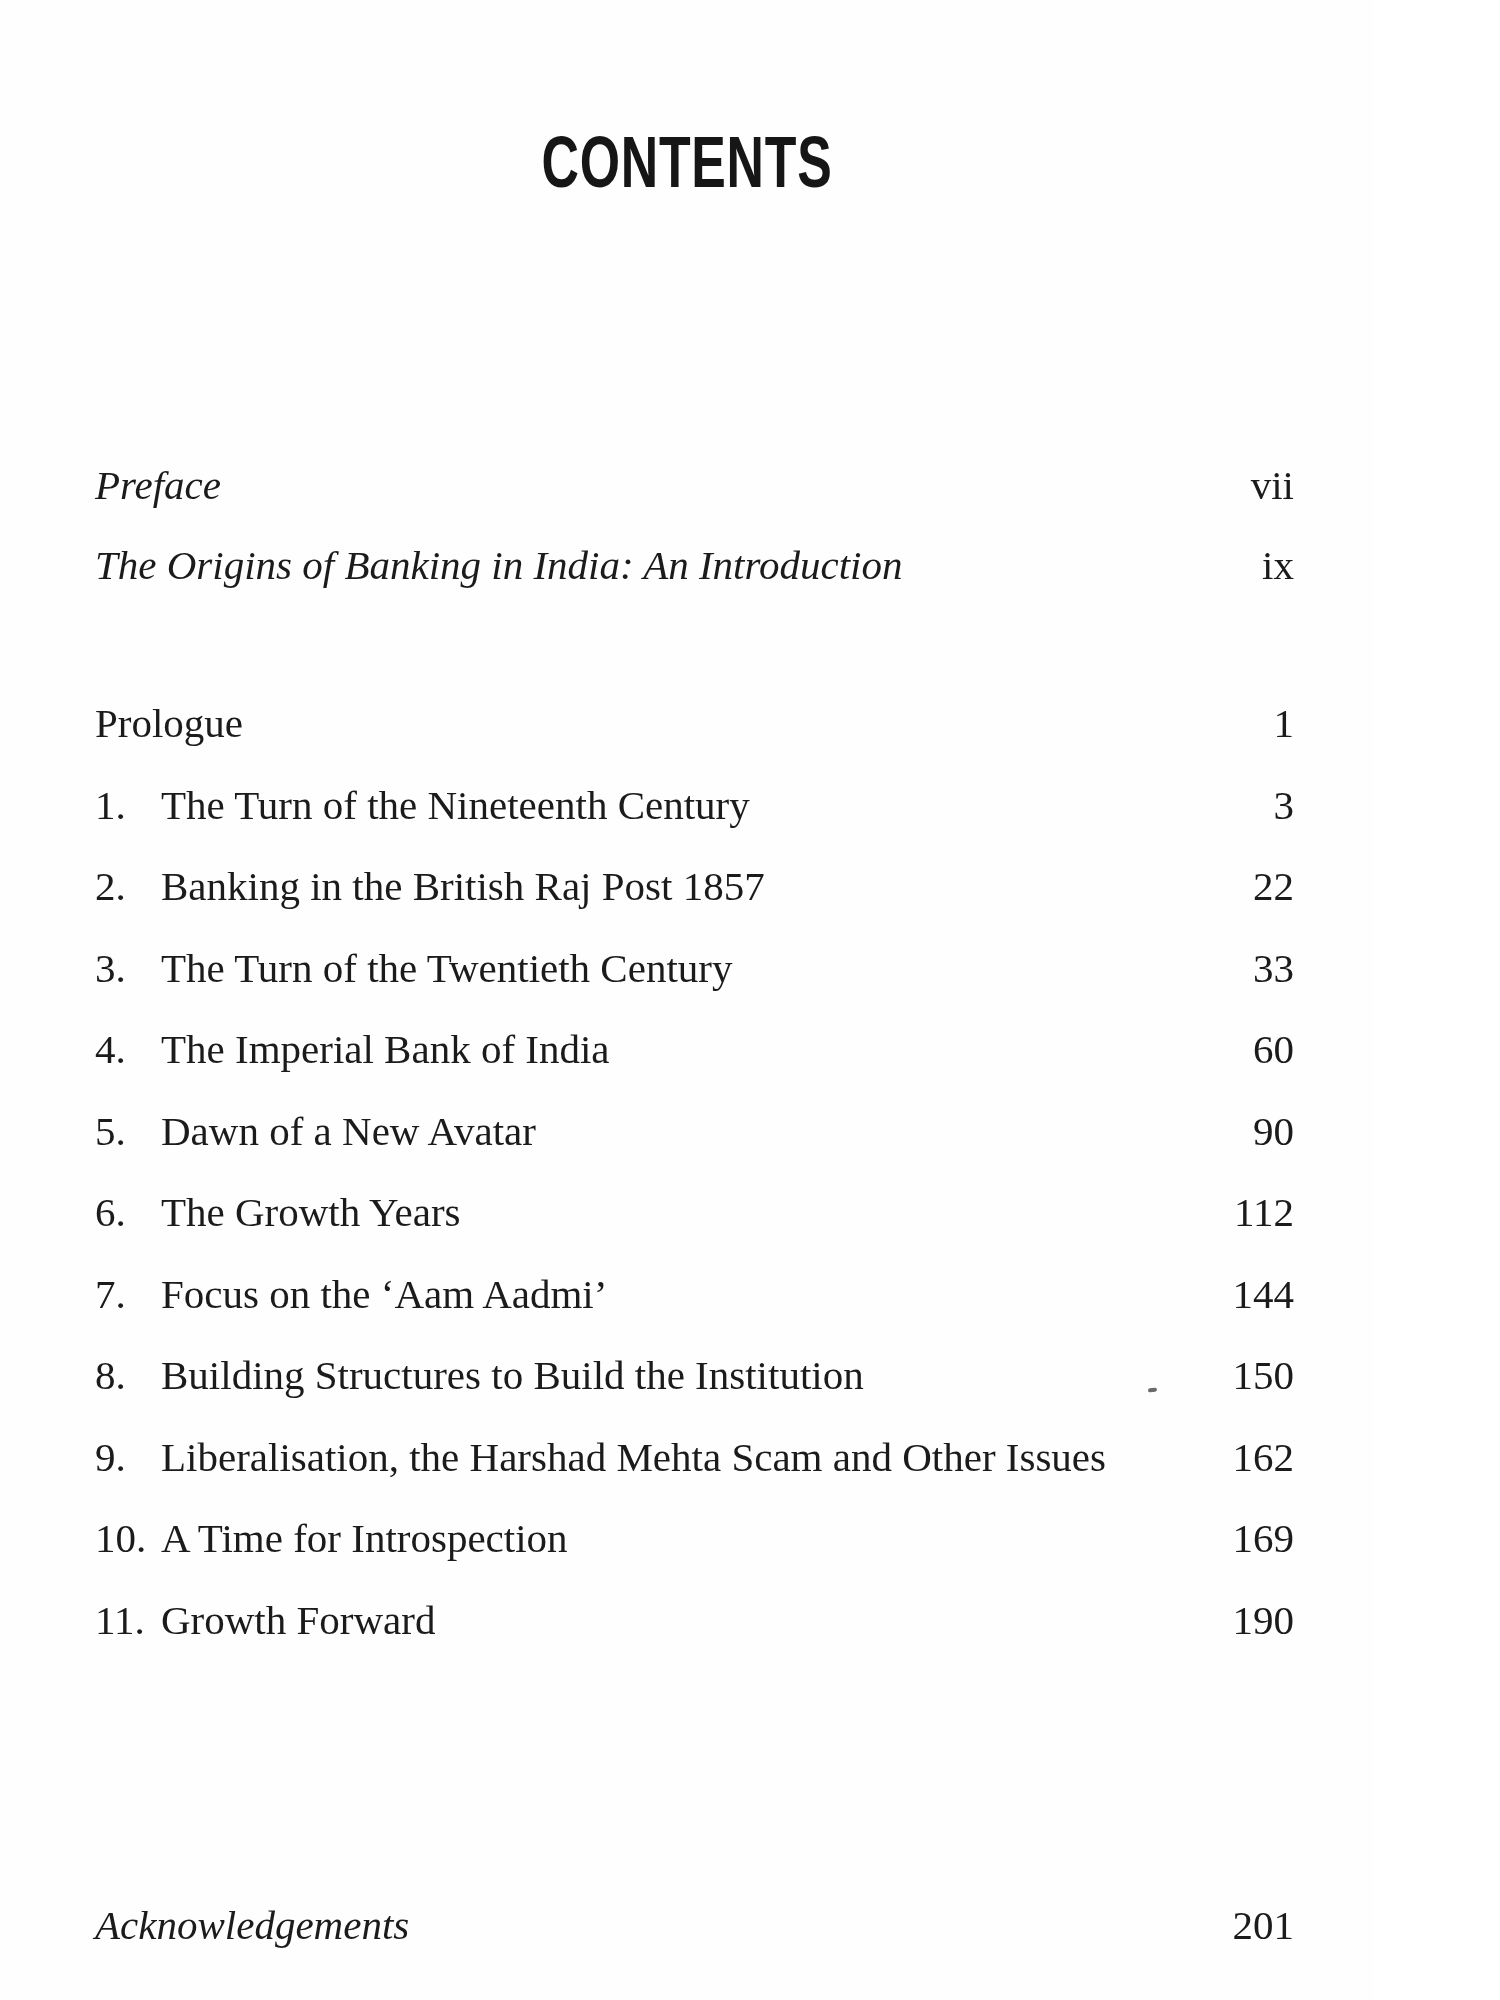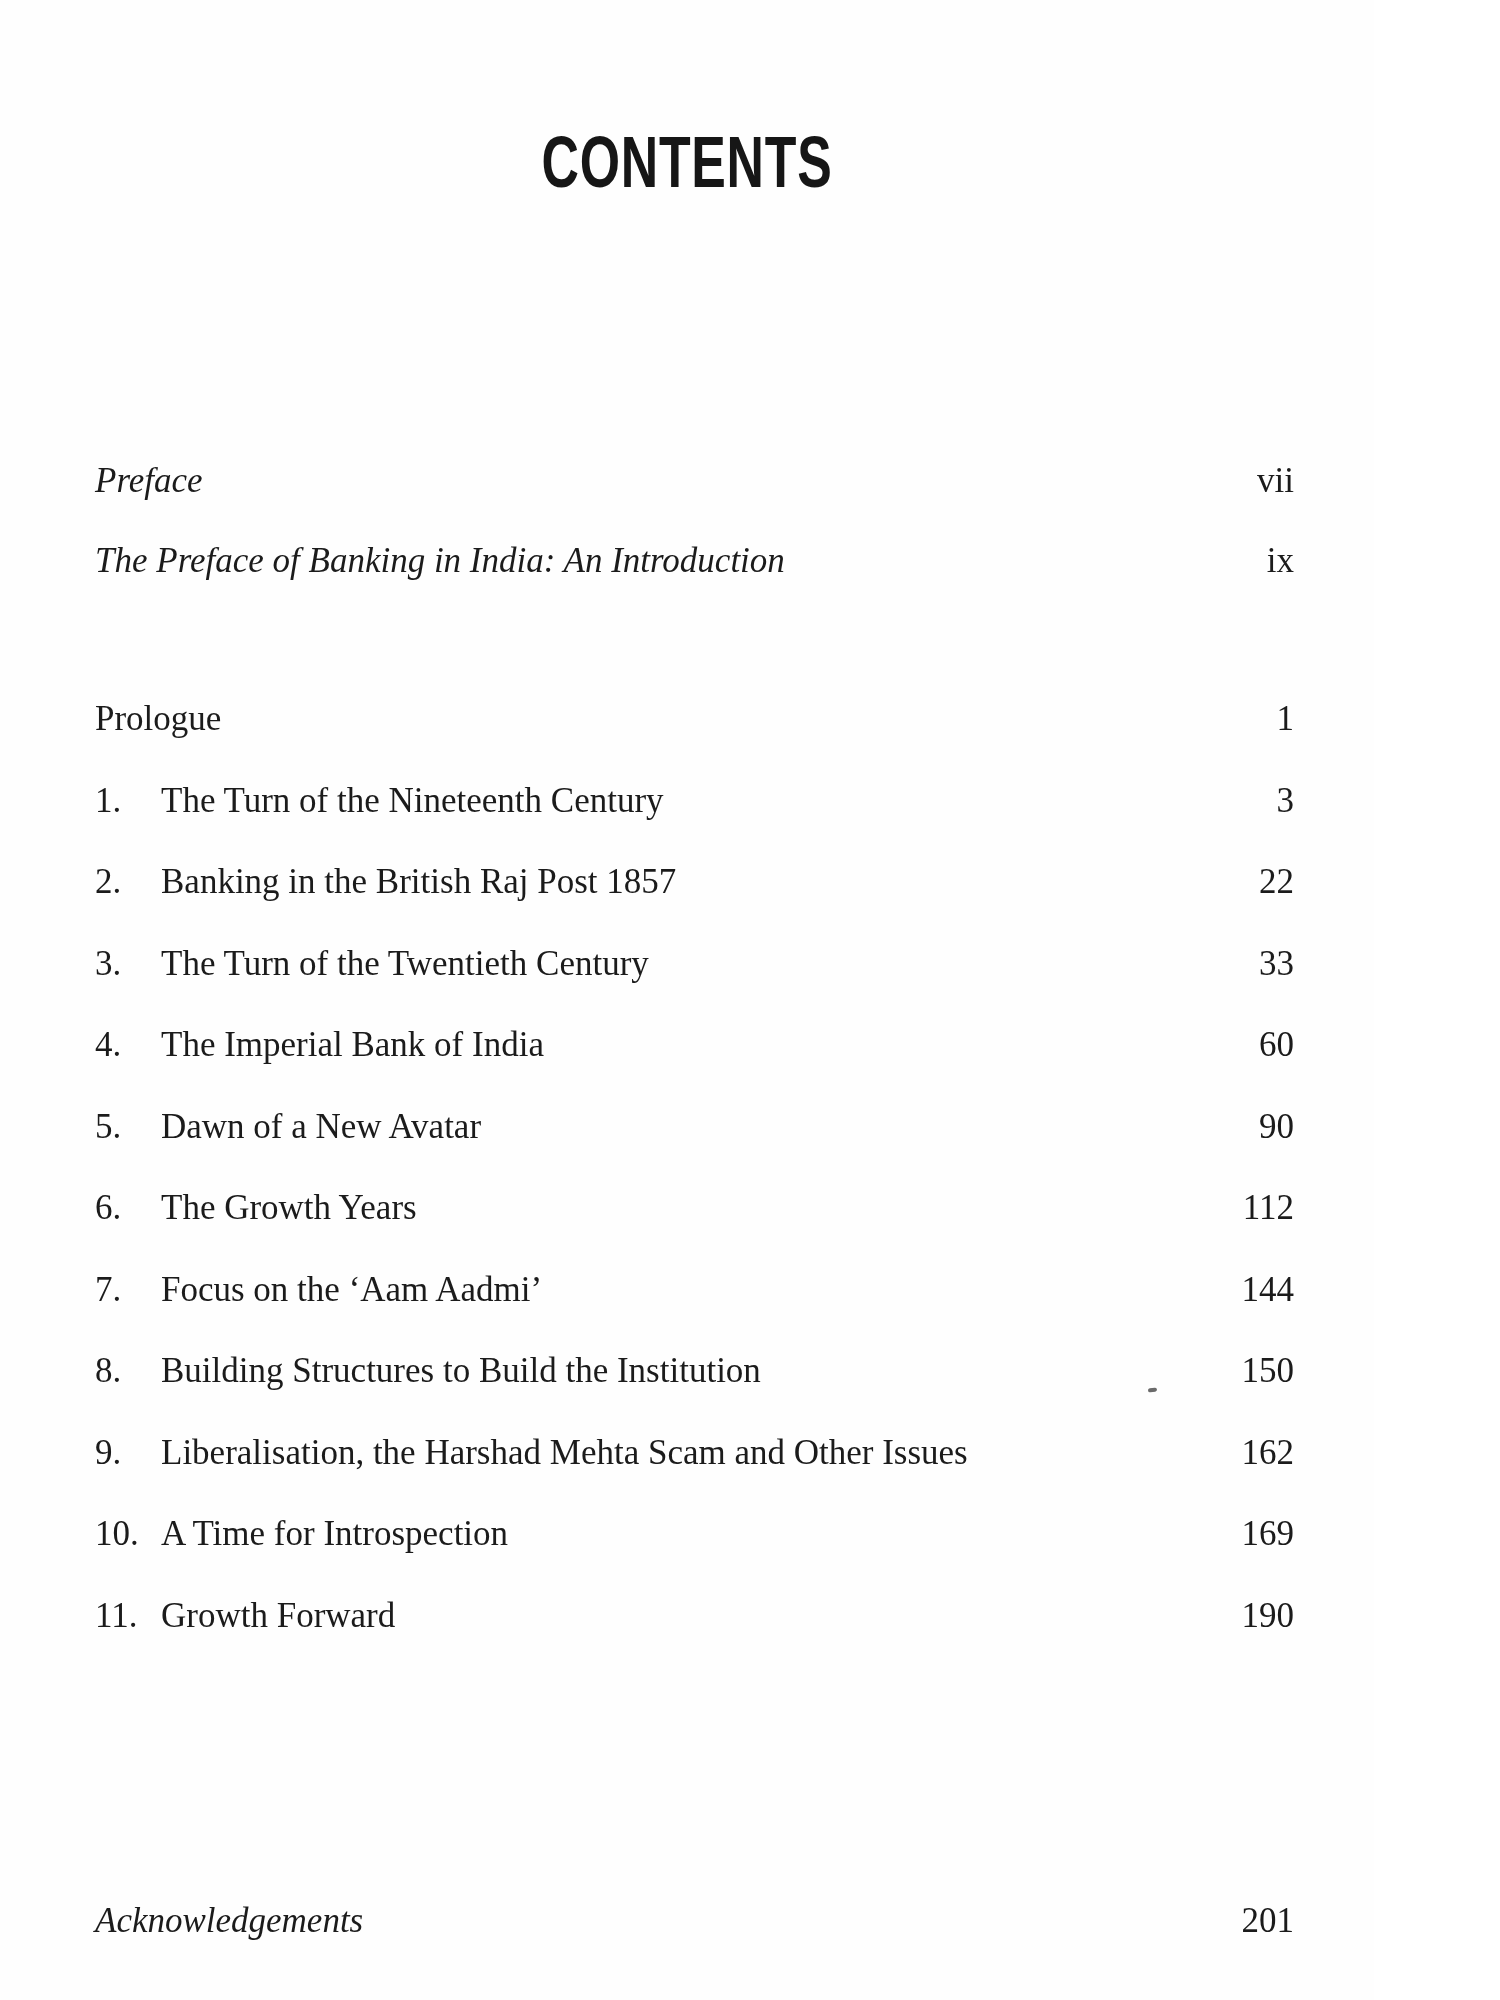--- a/index.html
+++ b/index.html
@@ -30,21 +30,21 @@
     transform: scaleX(0.72);
     transform-origin: 50% 50%;
     color: #161616;
   }
   .row {
     position: absolute;
     left: 95px;
     right: 80px;
     display: flex;
     align-items: baseline;
-    font-size: 35px;
+    font-size: 41px;
     line-height: 1.22;
     color: #1b1b1b;
   }
   .row .num {
     flex: 0 0 66px;
     width: 66px;
   }
   .row .label {
     flex: 1 1 auto;
     white-space: nowrap;
@@ -73,21 +73,21 @@
 
 <div class="page">
 
   <div class="book-title">CONTENTS</div>
 
   <div class="row italic no-num" style="top:460px">
     <span class="label">Preface</span>
     <span class="pagenum">vii</span>
   </div>
   <div class="row italic no-num" style="top:540px">
-    <span class="label">The Preface of Banking in India: An Introduction</span>
+    <span class="label">The Origins of Banking in India: An Introduction</span>
     <span class="pagenum">ix</span>
   </div>
 
   <div class="row no-num" style="top:698px">
 
     <span class="label">Prologue</span>
     <span class="pagenum">1</span>
   </div>
   <div class="row" style="top:780px">
     <span class="num">1.</span>

